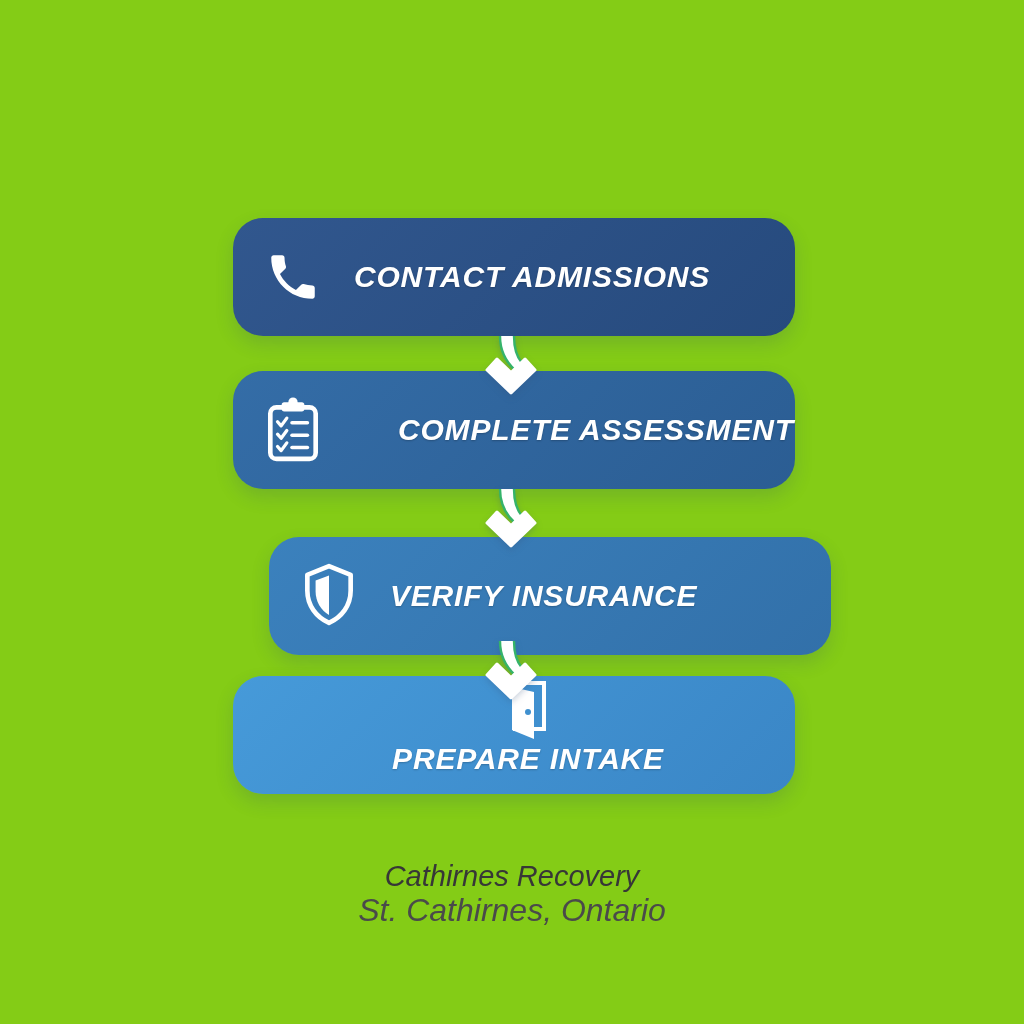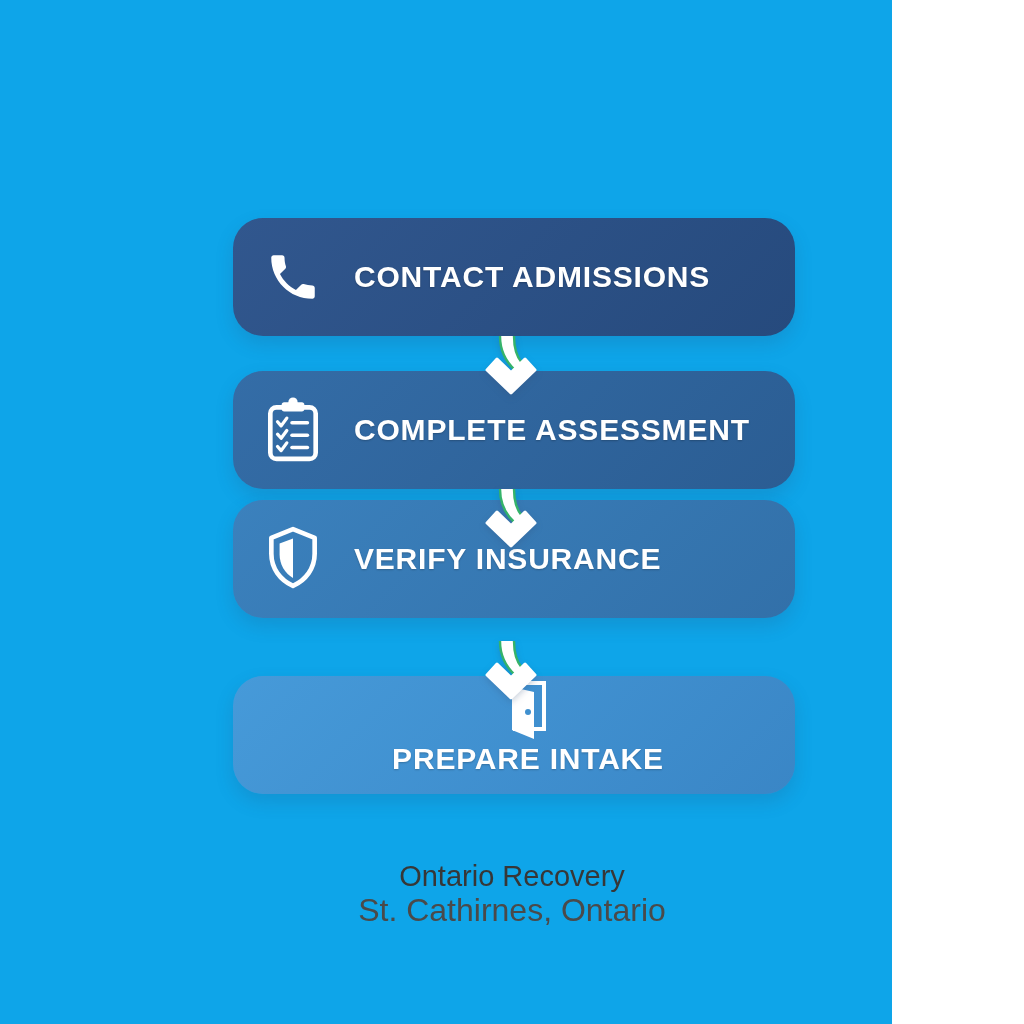--- a/index.html
+++ b/index.html
@@ -2,39 +2,40 @@
 <html><head>
 <meta charset="utf-8">
 <style>
   html, body {
     margin: 0;
     padding: 0;
     font-family: "Liberation Sans", sans-serif;
   }
   .canvas {
     position: relative;
-    width: 892px;
+    width: 1024px;
     height: 1024px;
-    background: #0ea5e9;
+    background: #84cc16;
     overflow: hidden;
+    font-style: italic;
   }
   .step {
     position: absolute;
     left: 233px;
     width: 562px;
     height: 118px;
     border-radius: 30px;
     display: flex;
     align-items: center;
     box-shadow: 0 8px 18px rgba(40, 70, 110, 0.18);
     z-index: 1;
   }
   .step-1 { top: 218px; }
   .step-2 { top: 371px; }
-  .step-3 { top: 500px; }
+  .step-3 { top: 537px; margin-left: 36px; }
   .step-4 { top: 676px; flex-direction: column; }
   .step .icon {
     width: 66px;
     height: 66px;
     margin-left: 27px;
     display: flex;
     align-items: center;
     justify-content: center;
     flex: 0 0 auto;
   }
@@ -93,21 +94,21 @@
     <span class="label">CONTACT ADMISSIONS</span>
   </div>
 
   <svg class="connector connector-1" viewBox="0 0 56 64">
     <path d="M17 0 C17 13 21 24 32 34 L39 27 C32 19 31 9 31 0 Z" fill="#ffffff"></path>
     <path d="M17 0 C17 13 21 24 32 34" fill="none" stroke-width="2.4" stroke="#35b36a"></path>
     <path d="M31 0 C31 9 32 19 39 27" fill="none" stroke-width="2.4" stroke="#35b36a"></path>
     <path d="M4 34 L28 57 L52 34 L42 23 L28 36.5 L14 23 Z" fill="#ffffff" stroke="#ffffff" stroke-width="3" stroke-linejoin="round"></path>
   </svg>
 
-  <div class="step step-2" style="background: linear-gradient(135deg, rgb(52, 109, 167), rgb(43, 93, 147));">
+  <div class="step step-2" style="background: linear-gradient(135deg, rgb(52, 109, 167), rgb(43, 93, 147)); gap: 44px;">
     <span class="icon">
       <svg width="60" height="66" viewBox="0 0 56 64">
         <rect x="6" y="10" width="44" height="50" rx="6" fill="none" stroke="#ffffff" stroke-width="4.5"></rect>
         <circle cx="28" cy="5" r="4.5" fill="#ffffff"></circle>
         <rect x="17" y="5" width="22" height="9" rx="2.5" fill="#ffffff"></rect>
         <polyline points="13,24 16.5,28 22,20.5" fill="none" stroke="#ffffff" stroke-width="3.2" stroke-linecap="round" stroke-linejoin="round"></polyline>
         <line x1="27" y1="25" x2="42" y2="25" stroke="#ffffff" stroke-width="3.4" stroke-linecap="round"></line>
         <polyline points="13,36 16.5,40 22,32.5" fill="none" stroke="#ffffff" stroke-width="3.2" stroke-linecap="round" stroke-linejoin="round"></polyline>
         <line x1="27" y1="37" x2="42" y2="37" stroke="#ffffff" stroke-width="3.4" stroke-linecap="round"></line>
         <polyline points="13,48 16.5,52 22,44.5" fill="none" stroke="#ffffff" stroke-width="3.2" stroke-linecap="round" stroke-linejoin="round"></polyline>
@@ -146,17 +147,17 @@
       <svg width="56" height="64" viewBox="0 0 56 64">
         <rect x="15" y="6" width="29" height="46" fill="none" stroke="#ffffff" stroke-width="4"></rect>
         <polygon points="12,10 34,15 34,62 12,53" fill="#ffffff"></polygon>
         <circle cx="28" cy="35" r="3" fill="#4090cf"></circle>
       </svg>
     </span>
     <span class="label">PREPARE INTAKE</span>
   </div>
 
   <div class="footer">
-    <div class="facility-name">Ontario Recovery</div>
+    <div class="facility-name">Cathirnes Recovery</div>
     <div class="facility-location">St. Cathirnes, Ontario</div>
   </div>
 
 </div>
 
 </body></html>

